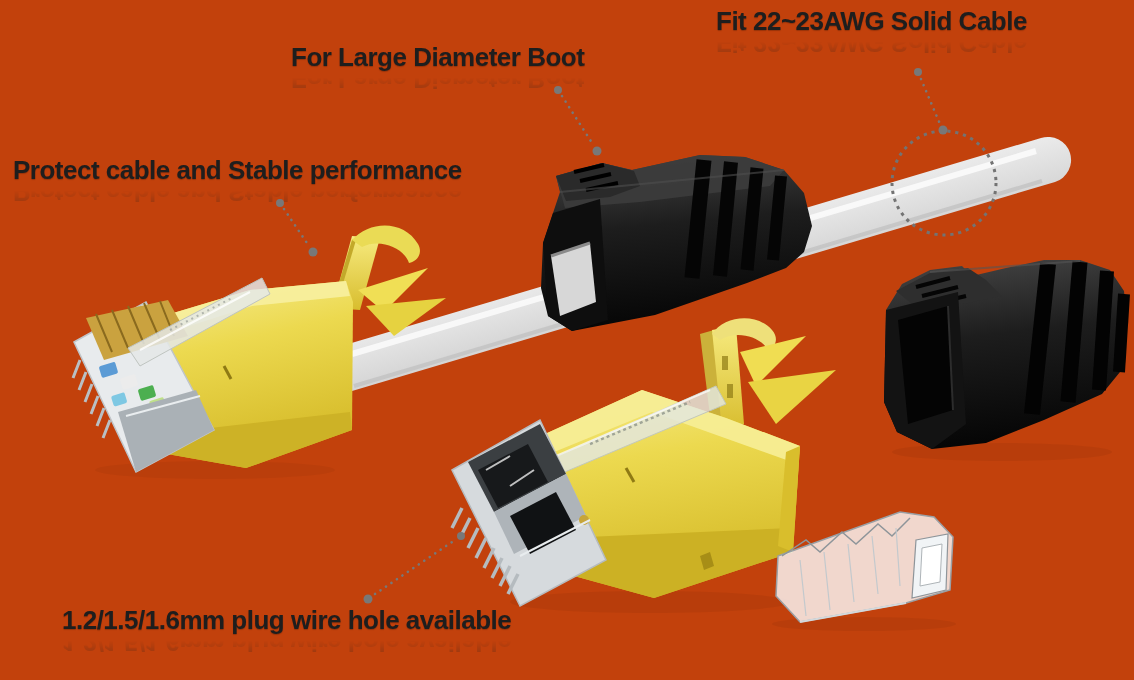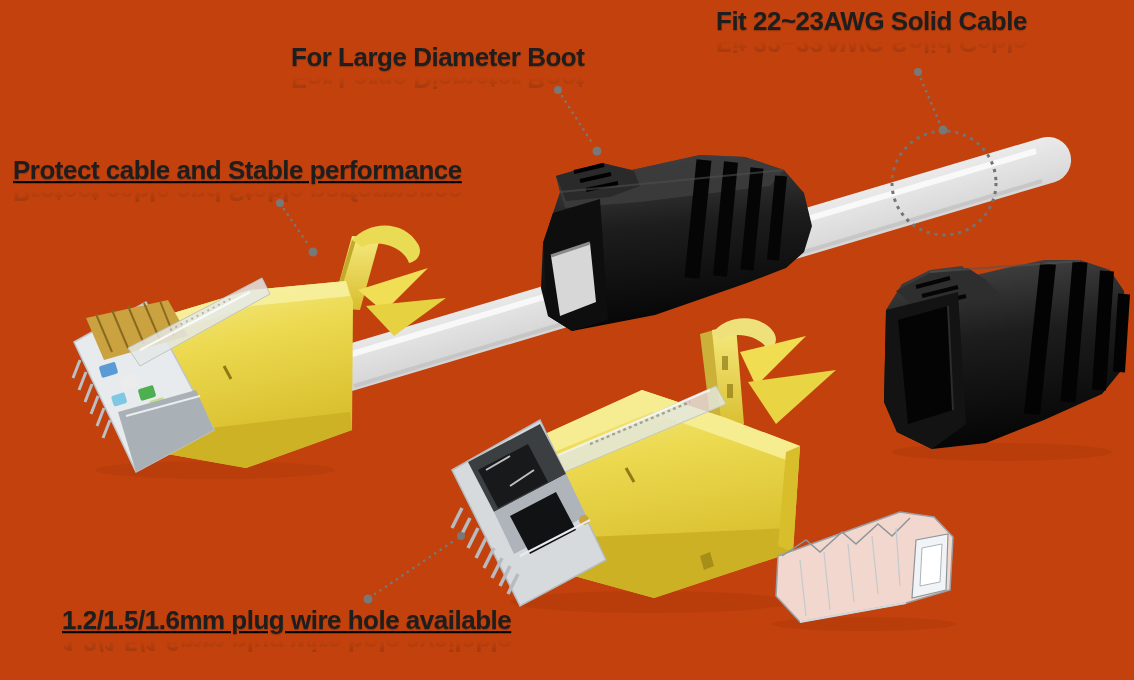--- a/index.html
+++ b/index.html
@@ -14,22 +14,22 @@
     font-weight:bold;font-size:26px;letter-spacing:-0.5px;color:#1e1e1e;
     line-height:1.05;text-shadow:0 1px 1px rgba(0,0,0,0.22);
   }
   .reflect{
     transform:scaleY(-1);opacity:.30;filter:blur(0.4px);margin-top:-6px;
     -webkit-mask-image:linear-gradient(to bottom,rgba(0,0,0,.85) 0%,rgba(0,0,0,0) 55%);
     mask-image:linear-gradient(to bottom,rgba(0,0,0,.85) 0%,rgba(0,0,0,0) 55%);
   }
   #label-boot   {left:291px;top:44px;}
   #label-cable  {left:716px;top:8px;}
-  #label-protect{left:13px; top:157px;text-decoration:underline;}
-  #label-hole   {left:62px; top:607px;text-decoration:underline;}
+  #label-protect{left:13px; top:157px;}
+  #label-hole   {left:62px; top:607px;}
 </style>
 </head>
 <body>
 
 <div class="stage">
 
   <svg width="1134" height="680" viewBox="0 0 1134 680">
     <defs>
       <linearGradient id="gCable" x1="600" y1="190" x2="640" y2="330" gradientUnits="userSpaceOnUse">
         <stop offset="0" stop-color="#fdfdfd"></stop>

